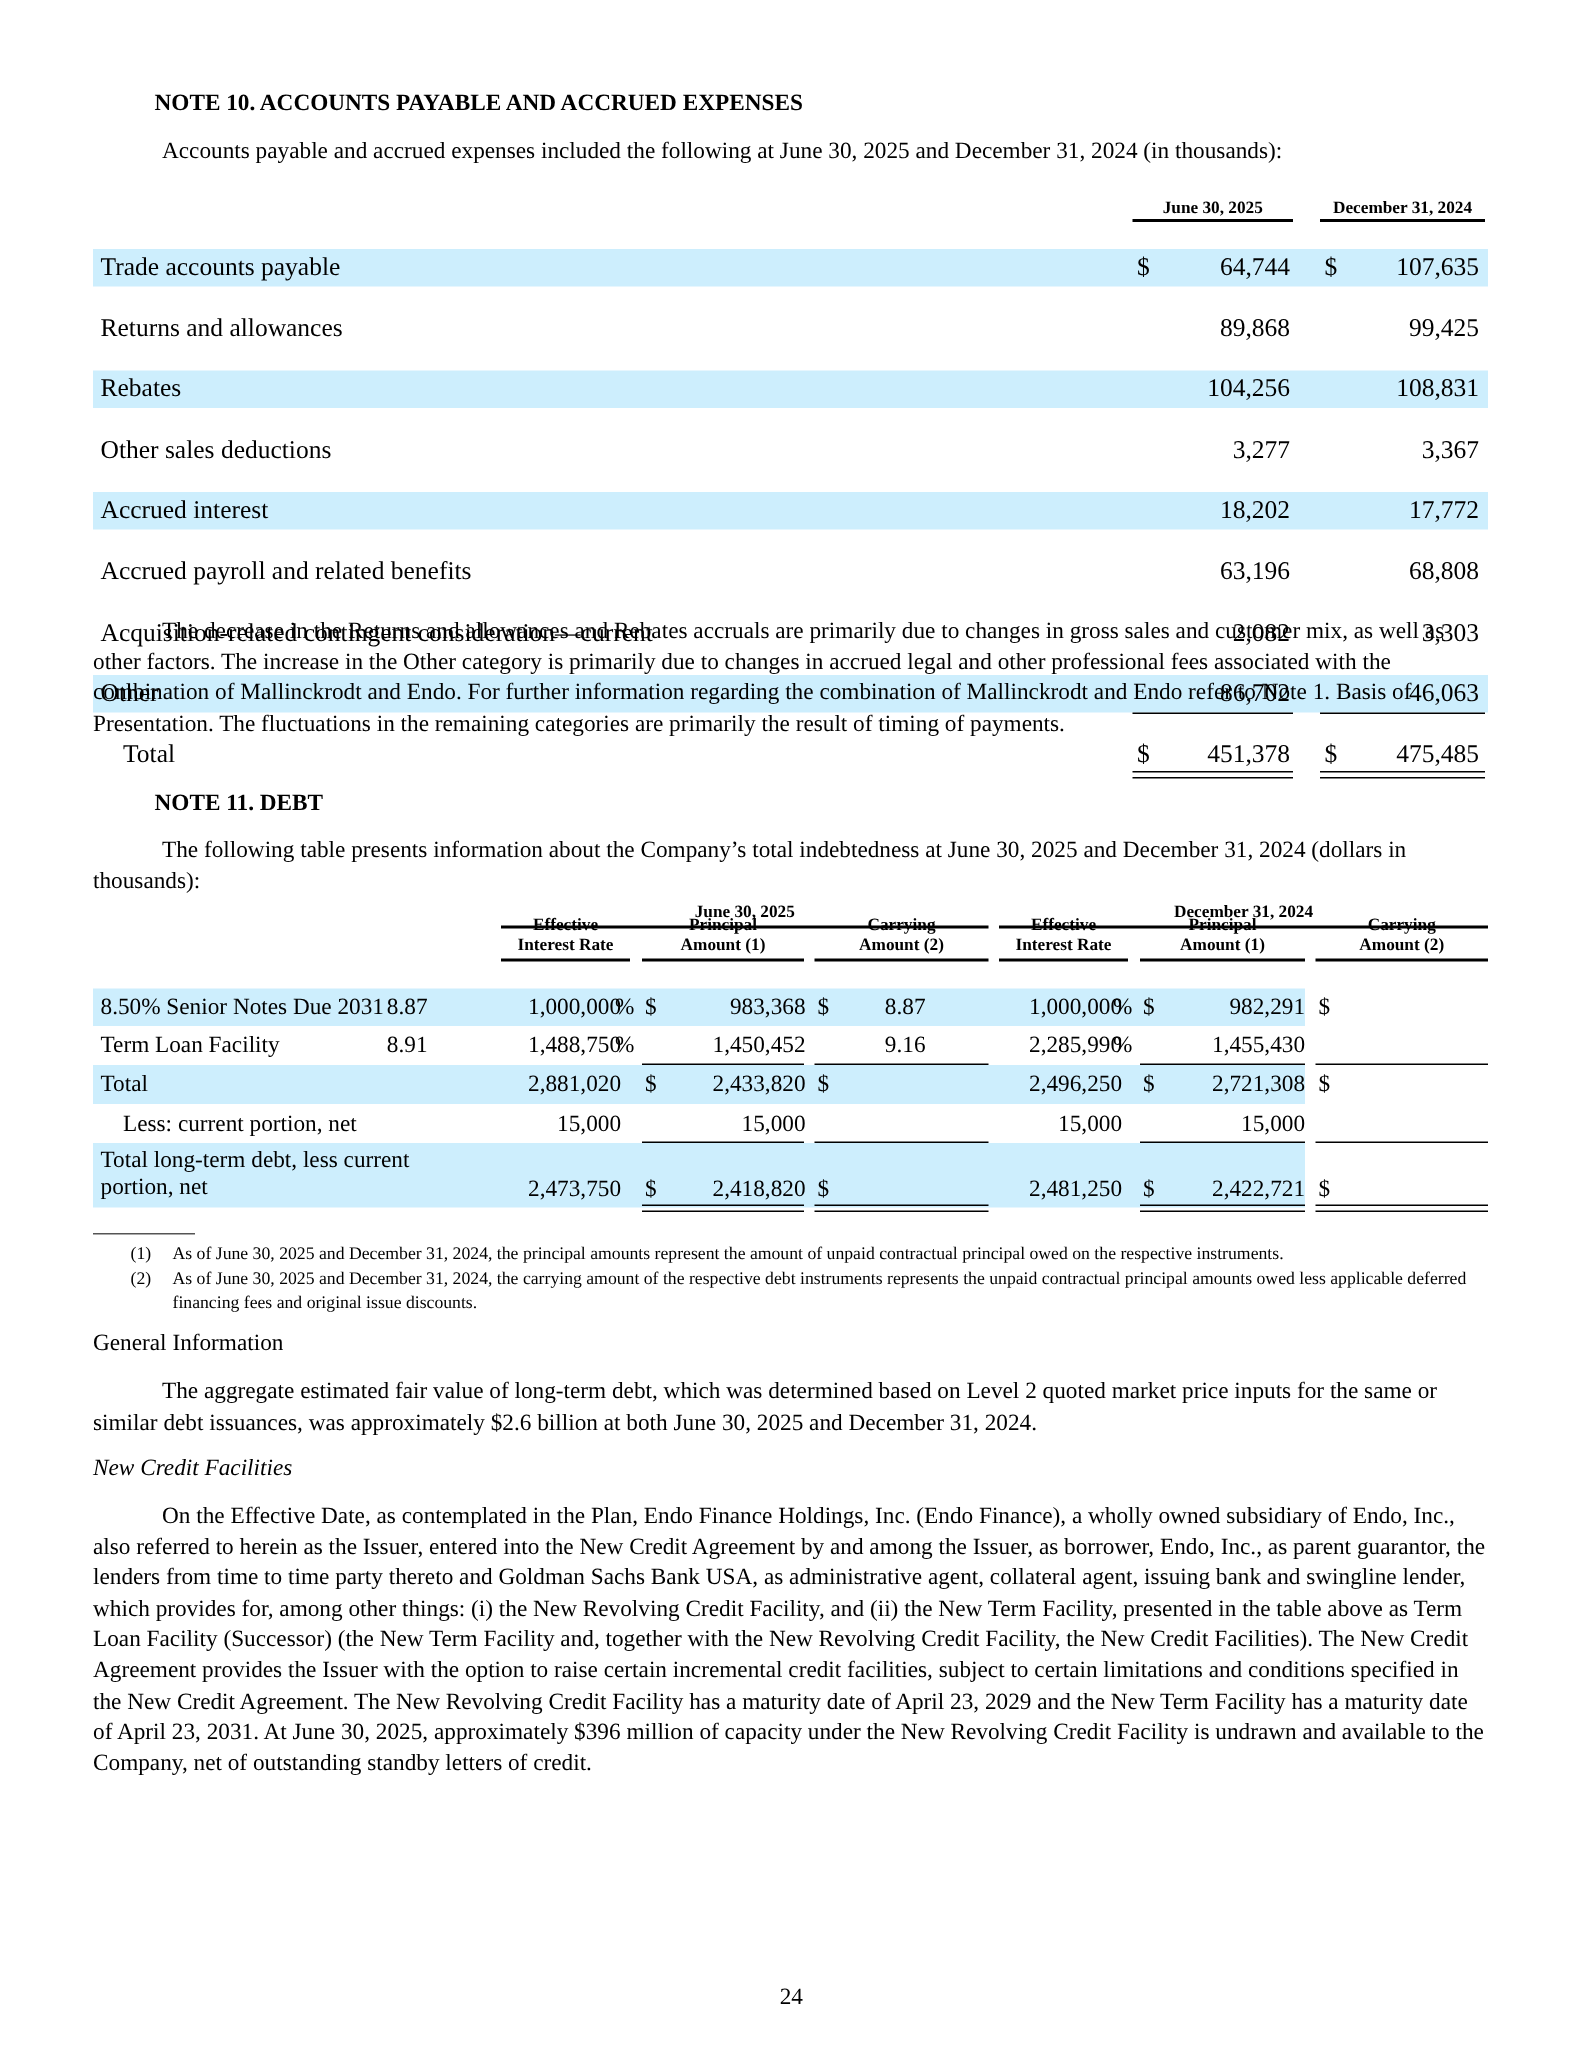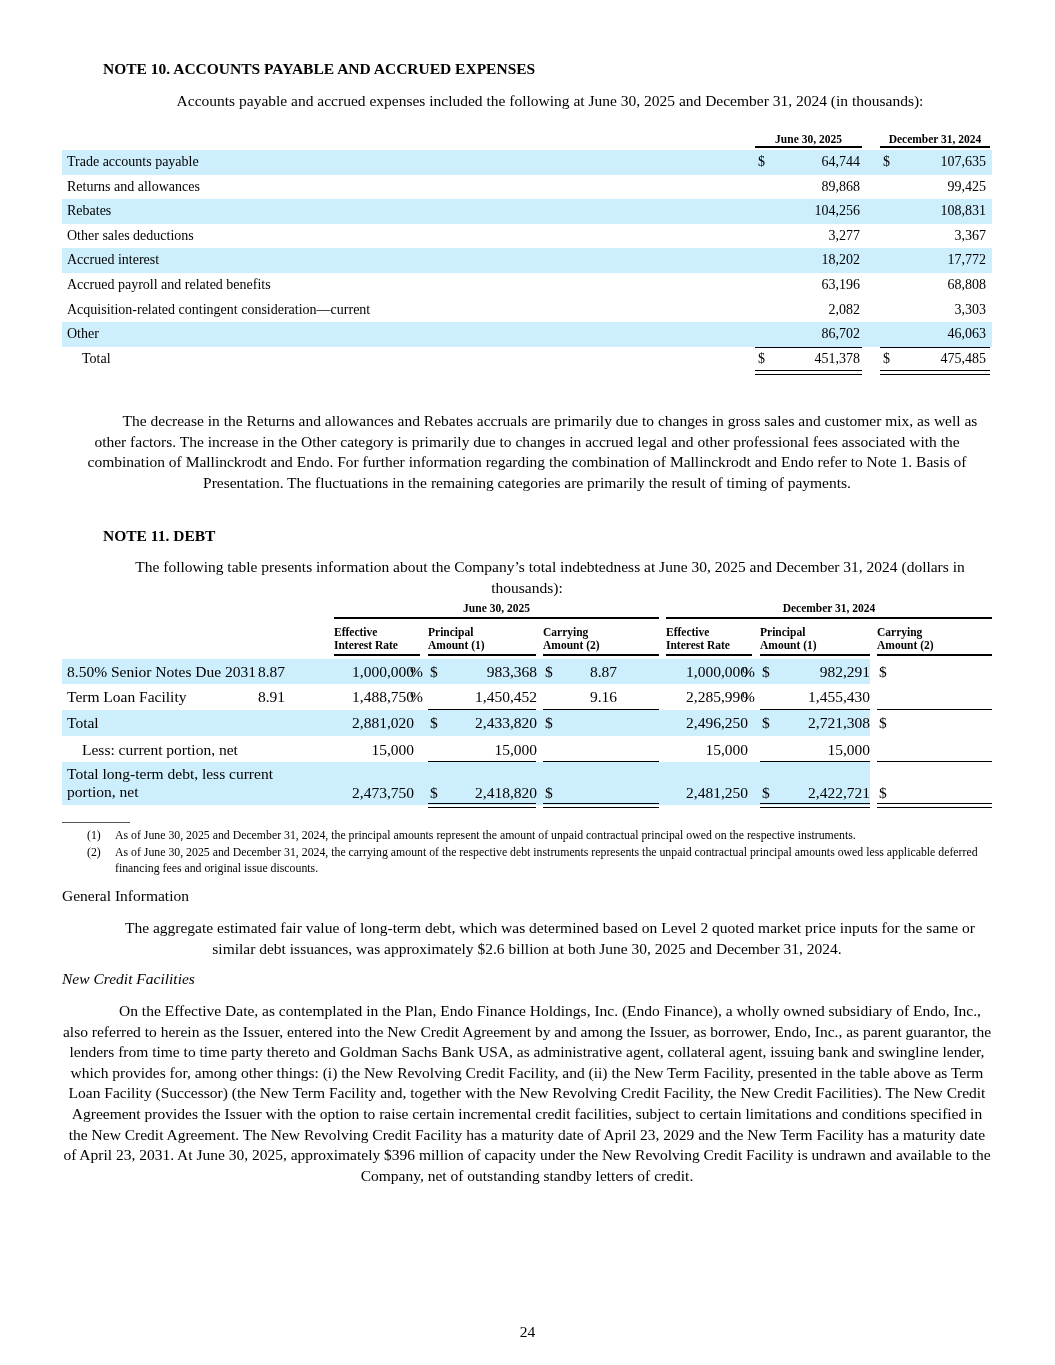--- a/index.html
+++ b/index.html
@@ -3,41 +3,41 @@
 <meta charset="utf-8">
 <style>
   html, body { margin: 0; padding: 0; background: #ffffff; }
   body {
     width: 1055px; height: 1365px; position: relative; overflow: hidden;
     font-family: "Liberation Serif", "DejaVu Serif", serif;
     color: #000; font-size: 15.5px;
   }
   .page { position: absolute; left: 62px; top: 0; width: 930px; }
   .note-title { position: absolute; font-weight: bold; font-size: 15.5px; left: 0; margin-left: 41px; }
-  .para { position: absolute; left: 0; width: 930px; line-height: 20.6px; font-size: 15.5px; text-indent: 46px; text-align: center; }
+  .para { position: absolute; left: 0; width: 930px; line-height: 20.6px; font-size: 15.5px; text-indent: 46px; }
   .subhead { position: absolute; left: 0; font-weight: normal; font-size: 15.5px; }
   .subhead.ital { font-style: italic; }
 
   
   .t1 { position: absolute; left: 62px; top: 118px; width: 930px; }
   .t1-hdr { position: relative; height: 32px; }
   .t1-hdr .h { position: absolute; bottom: 2px; font-family: "Liberation Serif", serif; font-weight: bold; font-size: 11.5px; text-align: center; line-height: 12px; border-bottom: 2px solid #000; padding-bottom: 1px; }
-  .t1-row { position: relative; height: 24.6px; line-height: 24.6px; font-size: 14px; }
+  .t1-row { position: relative; height: 24.6px; line-height: 24.6px; font-size: 17px; margin-top: 16px; }
   .t1-row.shade { background: #cdeefd; }
   .t1-row .lbl { position: absolute; left: 5px; }
   .t1-row .lbl.indent { left: 20px; }
   .t1-row .cur { position: absolute; }
   .t1-row .num { position: absolute; text-align: right; }
   .uline { position: absolute; height: 0; border-top: 1.5px solid #000; }
   .dline { position: absolute; height: 3px; border-top: 1.5px solid #000; border-bottom: 1.5px solid #000; }
 
   
   .t2 { position: absolute; left: 62px; top: 602px; width: 930px; }
   .t2 .grp { position: absolute; top: 0; font-weight: bold; font-size: 11.5px; text-align: center; border-bottom: 2px solid #000; padding-bottom: 2px; line-height: 13px;}
-  .t2 .sh { position: absolute; top: 24px; font-weight: bold; font-size: 11.5px; line-height: 13px; border-bottom: 2px solid #000; padding-bottom: 2px; }
+  .t2 .sh { position: absolute; top: 9px; font-weight: bold; font-size: 11.5px; text-align: center; line-height: 13px; border-bottom: 2px solid #000; padding-bottom: 2px; }
   .t2-row { position: absolute; left: 0; width: 808px; font-size: 15.5px; }
   .t2-row.shade { background: #cdeefd; }
   .t2-row .lbl { position: absolute; left: 5px; line-height: 18px; }
   .t2-row .lbl.indent { left: 20px; }
   .t2-row .cell { position: absolute; text-align: right; }
   .t2-row .cur { position: absolute; }
 
   .fn-rule { position: absolute; left: 62px; top: 822px; width: 68px; border-top: 1px solid #555; }
   .fn { position: absolute; left: 62px; font-size: 11.8px; line-height: 15.5px; width: 935px; }
   .fn .mk { position: absolute; left: 25px; }

